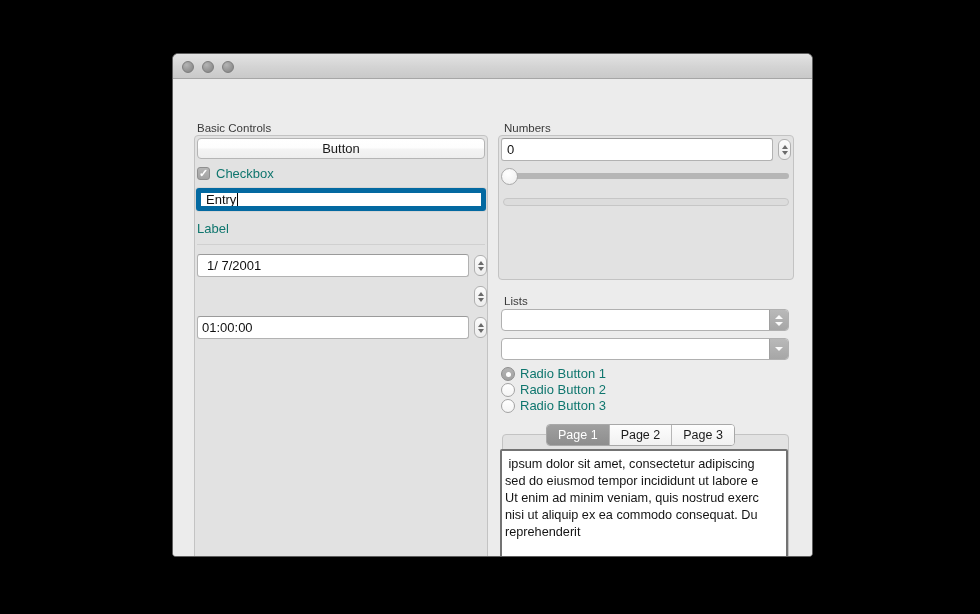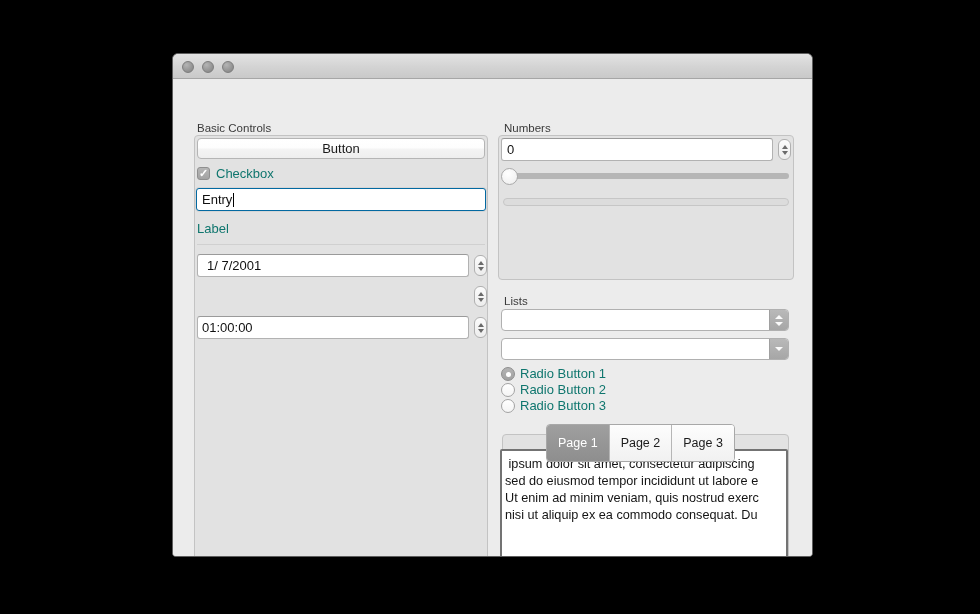--- a/index.html
+++ b/index.html
@@ -96,21 +96,21 @@
     border-radius: 6px;
     background: linear-gradient(to bottom, #fbfbfb, #ededed);
     display: flex; flex-direction: column;
     align-items: center; justify-content: center;
   }
   .stepper .chev { width: 0; height: 0; border-left: 3.5px solid transparent; border-right: 3.5px solid transparent; }
   .stepper .up   { border-bottom: 4px solid #6a6a6a; margin-bottom: 2px; }
   .stepper .down { border-top: 4px solid #6a6a6a; }
 
   
-  .field.focused { border: 1px solid #0369a1; box-shadow: 0 0 0 1px rgba(0,0,0,0.05); }
+  .field.focused { border: 5px solid #0369a1; box-shadow: 0 0 0 1px rgba(0,0,0,0.05); }
   .caret { display:inline-block; width:1px; height:14px; background:#000; margin-left:1px; }
 
   
   #checkbox-row { position: absolute; left: 196px; top: 140px; display: flex; align-items: center; }
   .checkbox-box {
     width: 13px; height: 13px; border-radius: 3px;
     background: linear-gradient(to bottom, #b5b5b5, #a3a3a3);
     border: 1px solid #8f8f8f;
     display: flex; align-items: center; justify-content: center;
     margin-right: 6px;
@@ -163,21 +163,21 @@
     border: 1px solid #a3a3a3; margin-right: 5px;
     display: flex; align-items: center; justify-content: center;
   }
   .radio-outer.sel { background: linear-gradient(to bottom, #b3b3b3, #a2a2a2); border-color: #8d8d8d; }
   .radio-dot { width: 5px; height: 5px; border-radius: 50%; background: #fff; }
 
   
   #tabview { position: absolute; left: 502px; top: 398px; width: 287px; height: 135px; }
   #tabstrip {
     position: absolute; left: 44px; top: 0;
-    height: 38px;
+    height: 22px;
     display: flex;
     border: 1px solid #a8a8a8;
     border-radius: 4px;
     overflow: hidden;
     background: #fff;
     z-index: 2;
   }
   .tab {
     padding: 0 11px;
     height: 100%;
@@ -319,17 +319,18 @@
           <div class="tab">Page 2</div>
           <div class="tab">Page 3</div>
         </div>
       </div>
 
       <div id="textarea" style="left:327px; top:370px;">
         <div class="line"> ipsum dolor sit amet, consectetur adipiscing</div>
         <div class="line">sed do eiusmod tempor incididunt ut labore e</div>
         <div class="line">Ut enim ad minim veniam, quis nostrud exerc</div>
         <div class="line">nisi ut aliquip ex ea commodo consequat. Du</div>
+        <div class="line">reprehenderit</div>
       </div>
 
     </div>
   </div>
 </div>
 
 </body></html>

